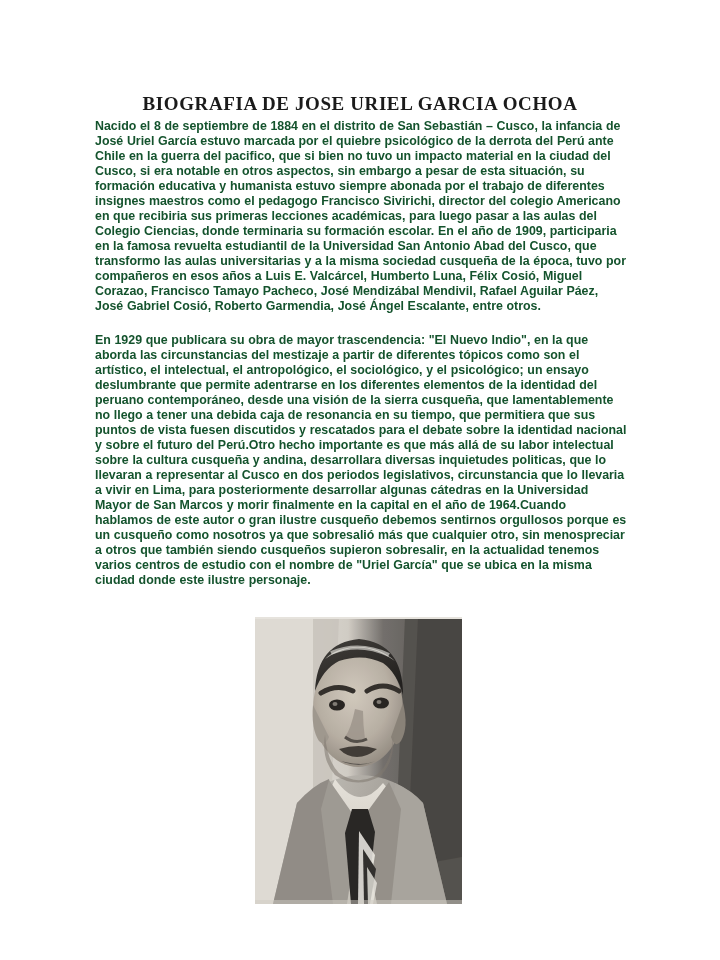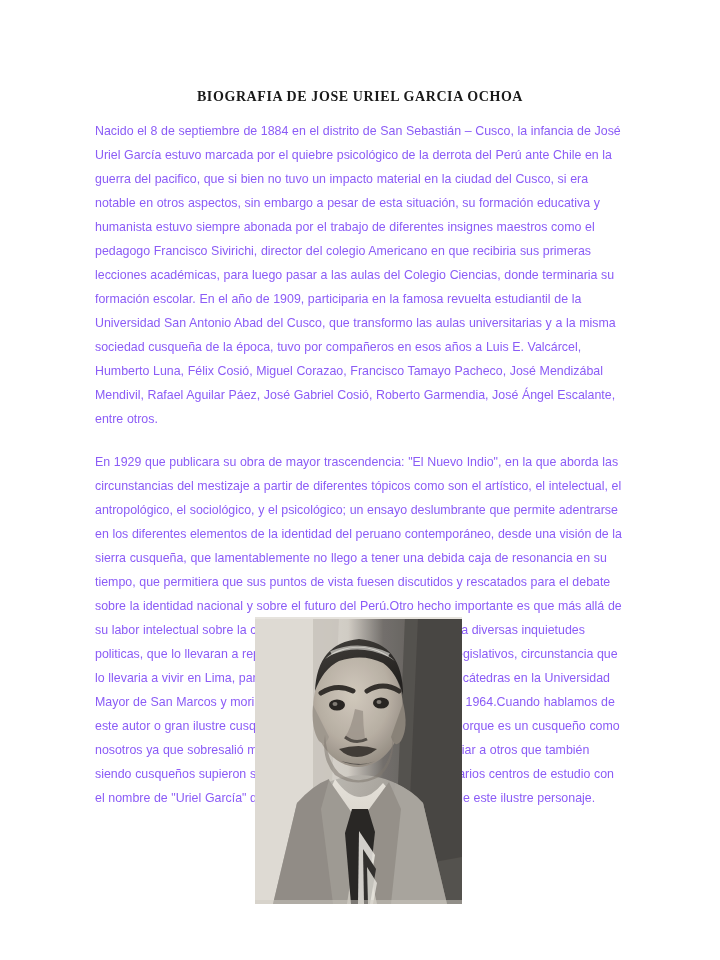--- a/index.html
+++ b/index.html
@@ -22,40 +22,40 @@
   }
 
   .doc-title {
     position: absolute;
     left: 0;
     top: 80px;
     width: 720px;
     text-align: center;
     font-family: "Liberation Serif", "DejaVu Serif", serif;
     font-weight: bold;
-    font-size: 14px;
+    font-size: 19px;
     letter-spacing: 0.6px;
     color: #1a1a1a;
     white-space: nowrap;
   }
 
   .body-block {
     position: absolute;
     left: 95px;
     top: 119px;
     width: 532px;
   }
 
   .para {
     margin: 0 0 0 0;
     font-family: "Liberation Sans", sans-serif;
     font-size: 12.4px;
-    line-height: 24px;
-    font-weight: normal;
-    color: #8b5cf6;
+    line-height: 15px;
+    font-weight: bold;
+    color: #14532d;
     text-align: left;
     word-spacing: 0.2px;
     -webkit-font-smoothing: none;
   }
   .para + .para {
     margin-top: 19px;
   }
 
   .photo-wrap {
     position: absolute;

